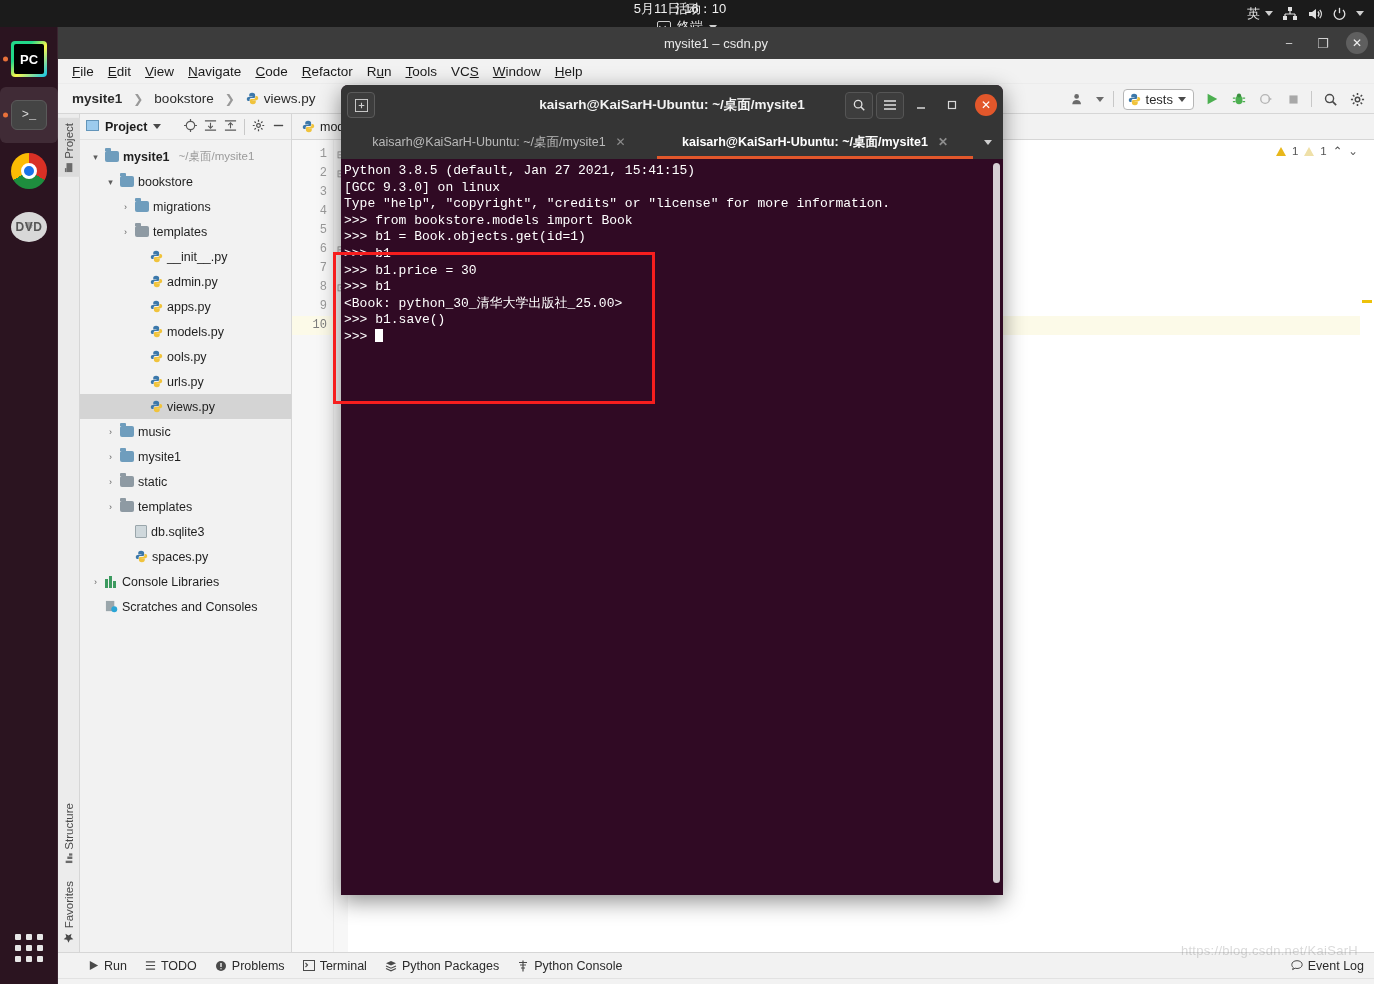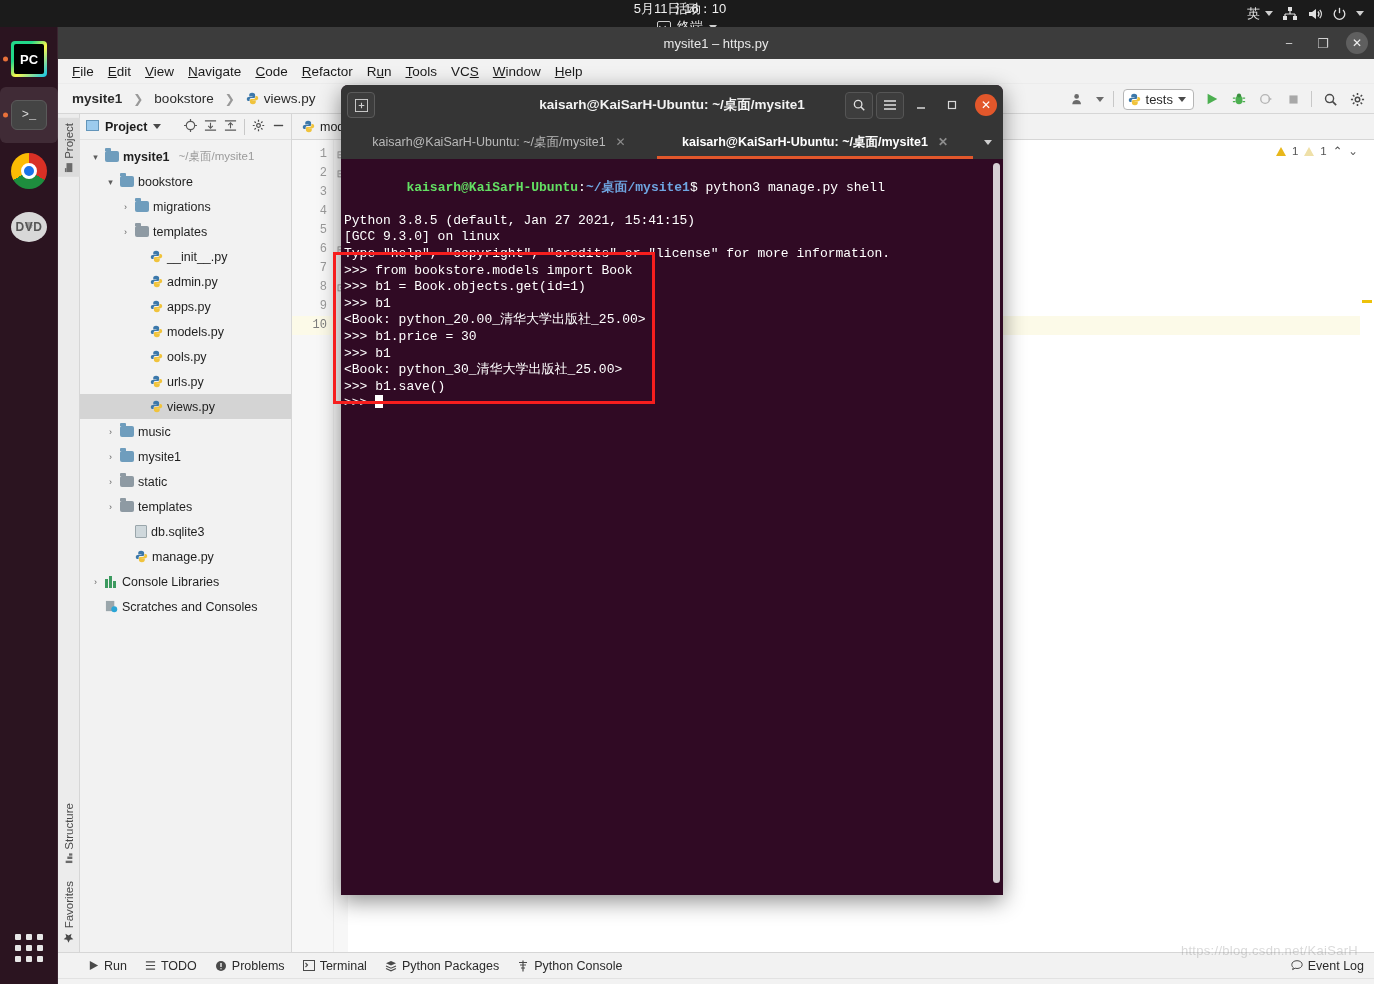--- a/index.html
+++ b/index.html
@@ -347,21 +347,21 @@
         <span></span>
       <span></span>
         <span></span>
         <span></span>
     </div>
   </div>
 
   <div class="ide">
 
     <div class="ide-titlebar">
-      <span>mysite1 – https.py</span>
+      <span>mysite1 – csdn.py</span>
       <div class="ide-wbtns">
         <span class="wbtn">−</span>
         <span class="wbtn">❐</span>
         <span class="wbtn close">✕</span>
       </div>
     </div>
 
     <div class="ide-menubar">
       <span class="mi"><u>F</u><span title="File">ile</span></span>
       <span class="mi"><u>E</u>dit</span>
@@ -639,21 +639,21 @@
               <span class="sqlite-ic"></span>
               <span class="">db.sqlite3</span>
             </div>
             <div class="trow">
               <span style="display:inline-block;width:36px"></span>
               <span class="tw"></span>
               <svg width="13" height="13" viewBox="0 0 16 16">
                 <path d="M7.5 1 C4.8 1 4 2.2 4 3.6 V5.4 H8 V6 H3.2 C1.9 6 1 7 1 8.6 C1 10.2 1.9 11.2 3.2 11.2 H4.4 V9.4 C4.4 8.2 5.3 7.4 6.5 7.4 H9.5 C10.5 7.4 11.2 6.7 11.2 5.7 V3.6 C11.2 2.2 10.2 1 7.5 1 Z" fill="#3c78aa"></path>
                 <path d="M8.5 15 C11.2 15 12 13.8 12 12.4 V10.6 H8 V10 H12.8 C14.1 10 15 9 15 7.4 C15 5.8 14.1 4.8 12.8 4.8 H11.6 V6.6 C11.6 7.8 10.7 8.6 9.5 8.6 H6.5 C5.5 8.6 4.8 9.3 4.8 10.3 V12.4 C4.8 13.8 5.8 15 8.5 15 Z" fill="#f0c33c"></path>
               </svg>
-              <span class="">manage.py</span>
+              <span class="">spaces.py</span>
             </div>
             <div class="trow">
               <span style="display:inline-block;width:6px"></span>
               <span class="tw">›</span>
               <span class="lib-ic">
                 <i style="height:9px"></i>
                 <i style="height:12px"></i>
                 <i style="height:7px"></i>
               </span>
               <span class="">Console Libraries</span>
@@ -845,30 +845,26 @@
       <span class="ttab active">
         <span>kaisarh@KaiSarH-Ubuntu: ~/桌面/mysite1</span>
         <span class="x">✕</span>
       </span>
       <span class="ttabs-menu">
         <span class="caret-dn" style="border-top-color:#cfcfcf"></span>
       </span>
     </div>
 
     <div class="term-body">
-      <div class="tline">
-        <span class="t-user">kaisarh@KaiSarH-Ubuntu</span><span class="t-plain">:</span><span class="t-path">~/桌面/mysite1</span><span class="t-plain">$</span><span class="t-plain"> python3 manage.py shell</span>
-      </div>
       <div class="tline">Python 3.8.5 (default, Jan 27 2021, 15:41:15)</div>
       <div class="tline">[GCC 9.3.0] on linux</div>
       <div class="tline">Type "help", "copyright", "credits" or "license" for more information.</div>
       <div class="tline">&gt;&gt;&gt; from bookstore.models import Book</div>
       <div class="tline">&gt;&gt;&gt; b1 = Book.objects.get(id=1)</div>
       <div class="tline">&gt;&gt;&gt; b1</div>
-      <div class="tline">&lt;Book: python_20.00_清华大学出版社_25.00&gt;</div>
       <div class="tline">&gt;&gt;&gt; b1.price = 30</div>
       <div class="tline">&gt;&gt;&gt; b1</div>
       <div class="tline">&lt;Book: python_30_清华大学出版社_25.00&gt;</div>
       <div class="tline">&gt;&gt;&gt; b1.save()</div>
       <div class="tline"><span>&gt;&gt;&gt; </span><span class="cursor-block"></span></div>
 
       <div class="term-scroll">
           <span class="thumb"></span>
         </div>
     </div>

